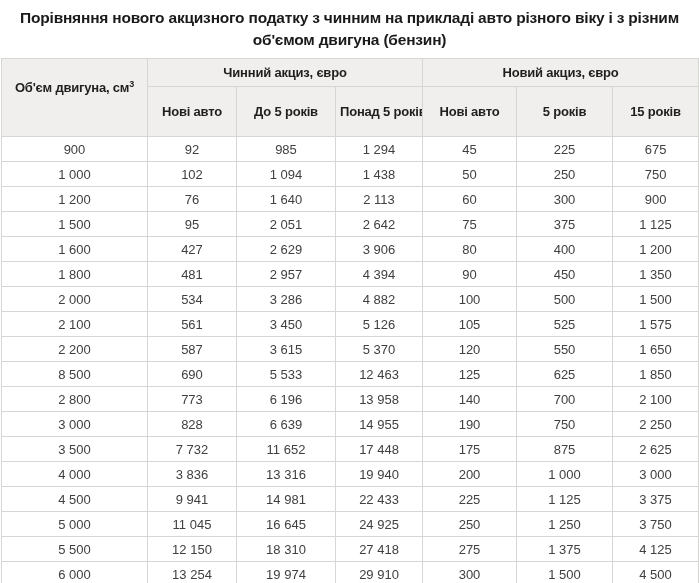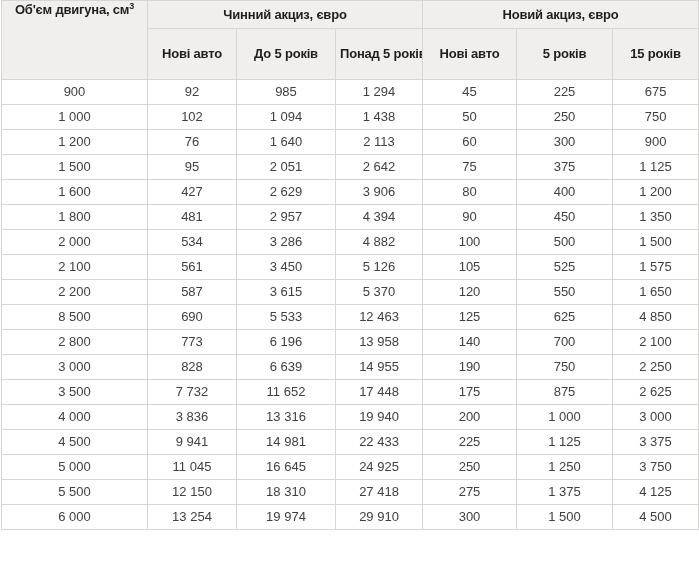--- a/index.html
+++ b/index.html
@@ -41,37 +41,38 @@
   table.tax-table thead th {
     background: #f0efed;
     color: #1f1f1f;
     font-weight: 700;
     letter-spacing: -0.2px;
   }
   th.group-header { height: 28px; padding: 2px 4px; }
   th.sub-header   { height: 40px; padding: 16px 4px; white-space: normal; line-height: 1.35; }
   th.corner-header {
     vertical-align: top;
-    padding-top: 0;
+    padding-top: 20px;
     white-space: nowrap;
   }
   th.corner-header sup { font-size: 9px; }
   table.tax-table tbody td {
     height: 25px;
     padding: 2px 6px;
     color: #404040;
     background: #ffffff;
     font-weight: 400;
   }
 </style>
 </head>
 <body>
 
 <div class="page">
 
+  <div class="title">Порівняння нового акцизного податку з чинним на прикладі авто різного віку і з різним об'ємом двигуна (бензин)</div>
 
   <table class="tax-table">
     <colgroup>
       <col style="width:146px">
       <col style="width:89px">
       <col style="width:99px">
       <col style="width:87px">
       <col style="width:94px">
       <col style="width:96px">
       <col style="width:86px">
@@ -175,21 +176,21 @@
           <td>550</td>
           <td>1 650</td>
         </tr>
         <tr>
           <td>8 500</td>
           <td>690</td>
           <td>5 533</td>
           <td>12 463</td>
           <td>125</td>
           <td>625</td>
-          <td>4 850</td>
+          <td>1 850</td>
         </tr>
         <tr>
           <td>2 800</td>
           <td>773</td>
           <td>6 196</td>
           <td>13 958</td>
           <td>140</td>
           <td>700</td>
           <td>2 100</td>
         </tr>

